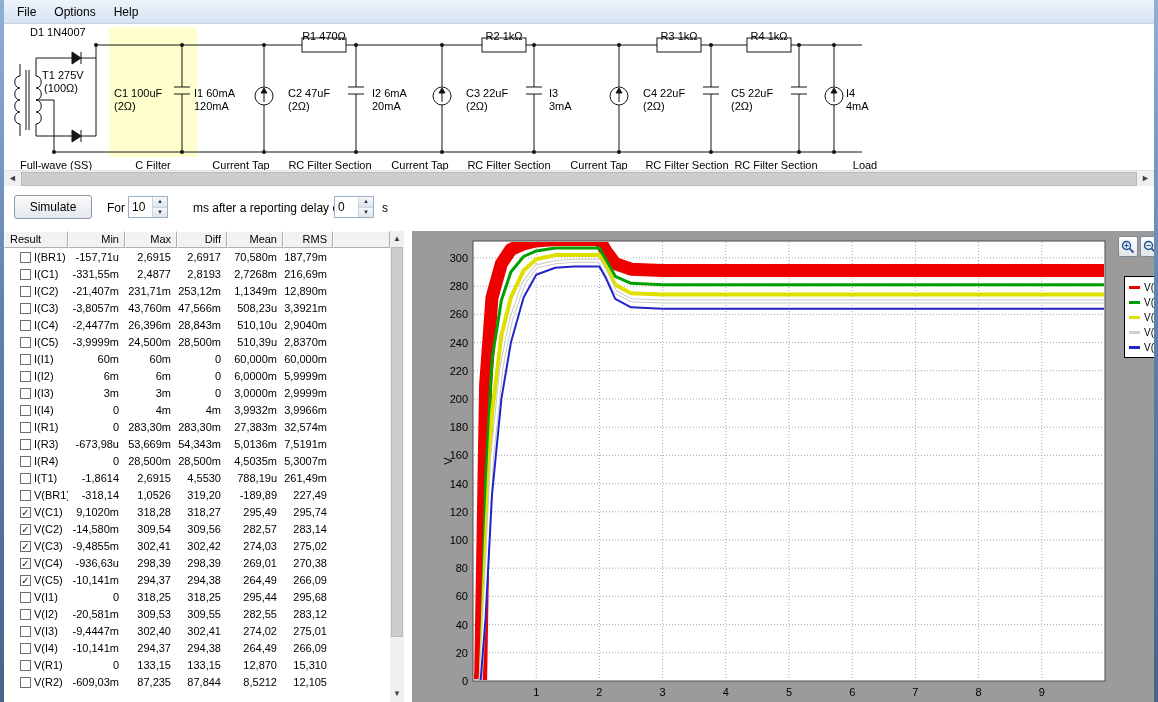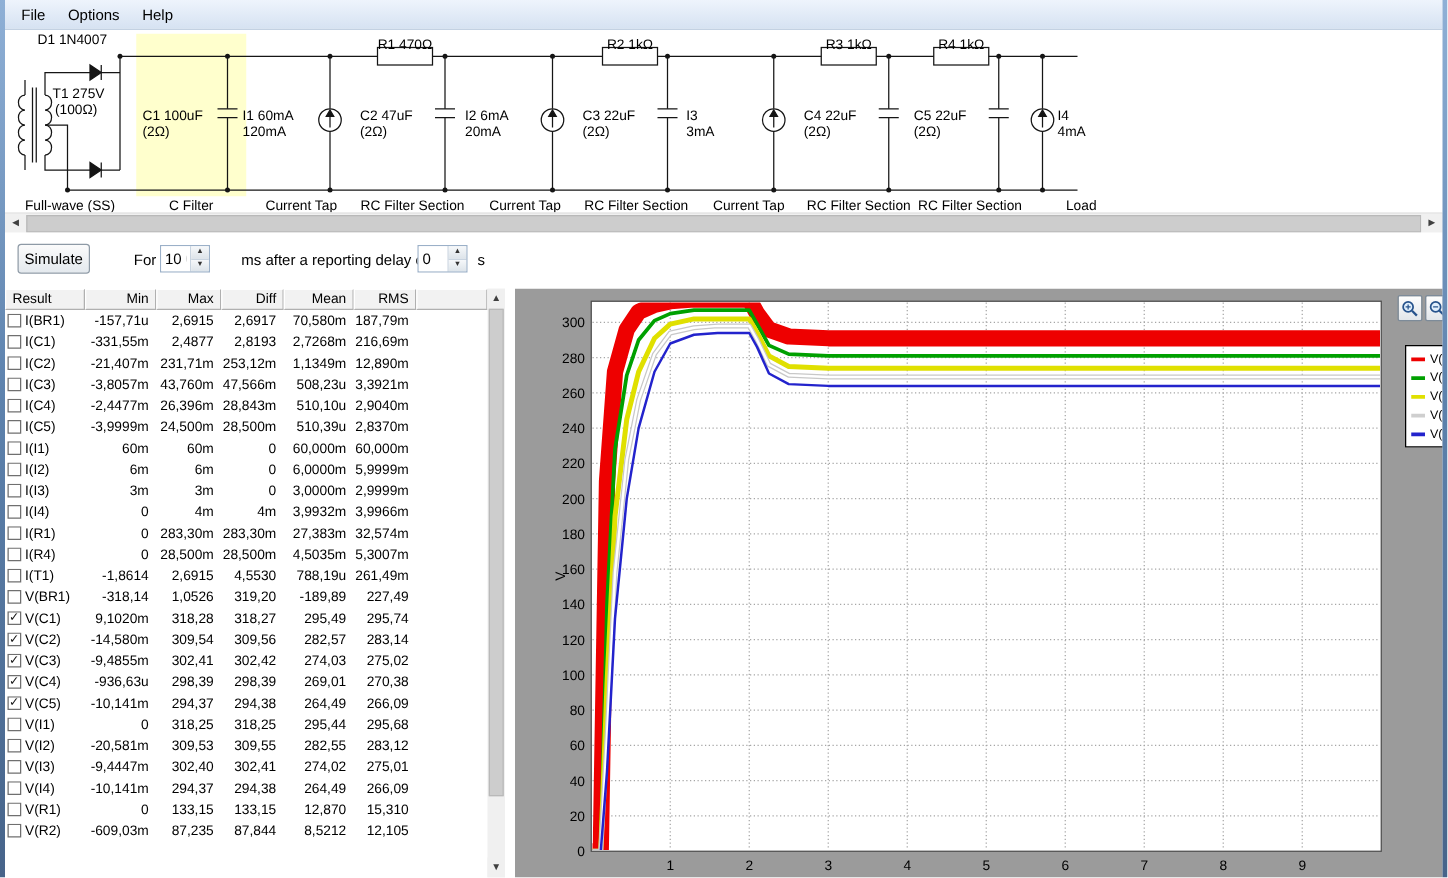--- a/index.html
+++ b/index.html
@@ -17,37 +17,37 @@
 .sch-label.ra{width:60px;text-align:left}
 .sch-label.ctr{width:80px;text-align:center}
 .sec{position:absolute;top:135px;font-size:11px;white-space:nowrap;transform:translateX(-50%)}
 
 .hscroll{position:absolute;left:4px;right:4px;top:170px;height:16px;background:#f0f0f0;border-top:1px solid #e2e2e2}
 .hs-btn{position:absolute;top:0;width:17px;height:16px;background:#f0f0f0;color:#404040;font-size:9px;line-height:15px;text-align:center}
 .hs-btn.left{left:0}.hs-btn.right{right:0}
 .hs-thumb{position:absolute;left:17px;right:17px;top:1px;height:14px;background:#cdcdcd;border:1px solid #b9b9b9}
 
 .toolbar{position:absolute;left:4px;right:4px;top:186px;height:45px;background:#fff}
-.sim-btn{position:absolute;left:10px;top:9px;width:58px;height:24px;border:1px solid #8e9aa6;border-radius:3px;background:linear-gradient(#fbfbfb,#e4e9ee);font-size:12px;text-align:center;line-height:22px}
+.sim-btn{position:absolute;left:10px;top:9px;width:78px;height:24px;border:1px solid #8e9aa6;border-radius:3px;background:linear-gradient(#fbfbfb,#e4e9ee);font-size:12px;text-align:center;line-height:22px}
 .tb-label{position:absolute;top:15px;font-size:12px;white-space:nowrap}
 .spin{position:absolute;top:10px;height:22px;border:1px solid #9bb0c8;background:#fff;display:flex}
 .spin input{border:0;outline:0;flex:1;min-width:0;font-size:12px;padding:0 3px;font-family:"Liberation Sans",sans-serif}
 .spin-btns{width:15px;display:flex;flex-direction:column;border-left:1px solid #c9d4e0}
 .spin-btns div{flex:1;background:linear-gradient(#f6f8fa,#dde4ea);font-size:6px;line-height:9px;text-align:center;color:#333;border-bottom:1px solid #c9d4e0}
 .spin-btns div:last-child{border-bottom:0}
 
 .table-panel{position:absolute;left:4px;top:231px;width:386px;bottom:0;background:#fff;font-size:11px;overflow:hidden}
 .thead,.trow{display:grid;grid-template-columns:64px 57px 52px 50px 56px 50px 1fr}
 .thead{height:17px}
 .th{background:#f2f2f2;border-right:1px solid #b0b0b0;border-bottom:1px solid #b0b0b0;border-top:1px solid #fff;border-left:1px solid #fff;padding:1px 5px;white-space:nowrap;overflow:hidden}
 .th.num{text-align:right}
 .trow{height:17px;align-items:center}
 .tc{white-space:nowrap;overflow:hidden}
 .tc.num{text-align:right;padding-right:6px}
-.tname{display:flex;align-items:center;gap:3px;padding-left:2px}
+.tname{display:flex;align-items:flex-end;gap:3px;padding-left:16px}
 .cb{width:11px;height:11px;border:1px solid #6f6f6f;background:#fff;font-size:10px;line-height:10px;text-align:center;flex:0 0 11px;color:#111}
 
 .vscroll{position:absolute;left:390px;top:231px;width:14px;bottom:0;background:#f0f0f0}
 .vs-btn{position:absolute;left:0;width:14px;height:16px;background:#f0f0f0;color:#404040;font-size:8px;line-height:15px;text-align:center}
 .vs-btn.up{top:0}.vs-btn.down{bottom:0}
 .vs-thumb{position:absolute;left:1px;width:12px;top:16px;height:390px;background:#cdcdcd;border:1px solid #b9b9b9}
 
 .chart-panel{position:absolute;left:412px;right:4px;top:231px;bottom:0;background:#9b9b9b;overflow:hidden}
 .chart-svg{position:absolute;left:0;top:0;font-family:"Liberation Sans",sans-serif}
 .zoom-btn{position:absolute;top:5px;width:20px;height:21px;background:linear-gradient(#fdfdfd,#e2e6ea);border:1px solid #7d8b99;border-radius:2px;display:flex;align-items:center;justify-content:center}
@@ -385,20 +385,32 @@
       <div class="trow">
         <div class="tc tname">
           <span class="cb"></span>
           <span>I(R1)</span>
         </div>
         <div class="tc num">0</div>
         <div class="tc num">283,30m</div>
         <div class="tc num">283,30m</div>
         <div class="tc num">27,383m</div>
         <div class="tc num">32,574m</div>
+        <div></div>
+      </div>
+      <div class="trow">
+        <div class="tc tname">
+          <span class="cb"></span>
+          <span>I(R3)</span>
+        </div>
+        <div class="tc num">-673,98u</div>
+        <div class="tc num">53,669m</div>
+        <div class="tc num">54,343m</div>
+        <div class="tc num">5,0136m</div>
+        <div class="tc num">7,5191m</div>
         <div></div>
       </div>
       <div class="trow">
         <div class="tc tname">
           <span class="cb"></span>
           <span>I(R4)</span>
         </div>
         <div class="tc num">0</div>
         <div class="tc num">28,500m</div>
         <div class="tc num">28,500m</div>

